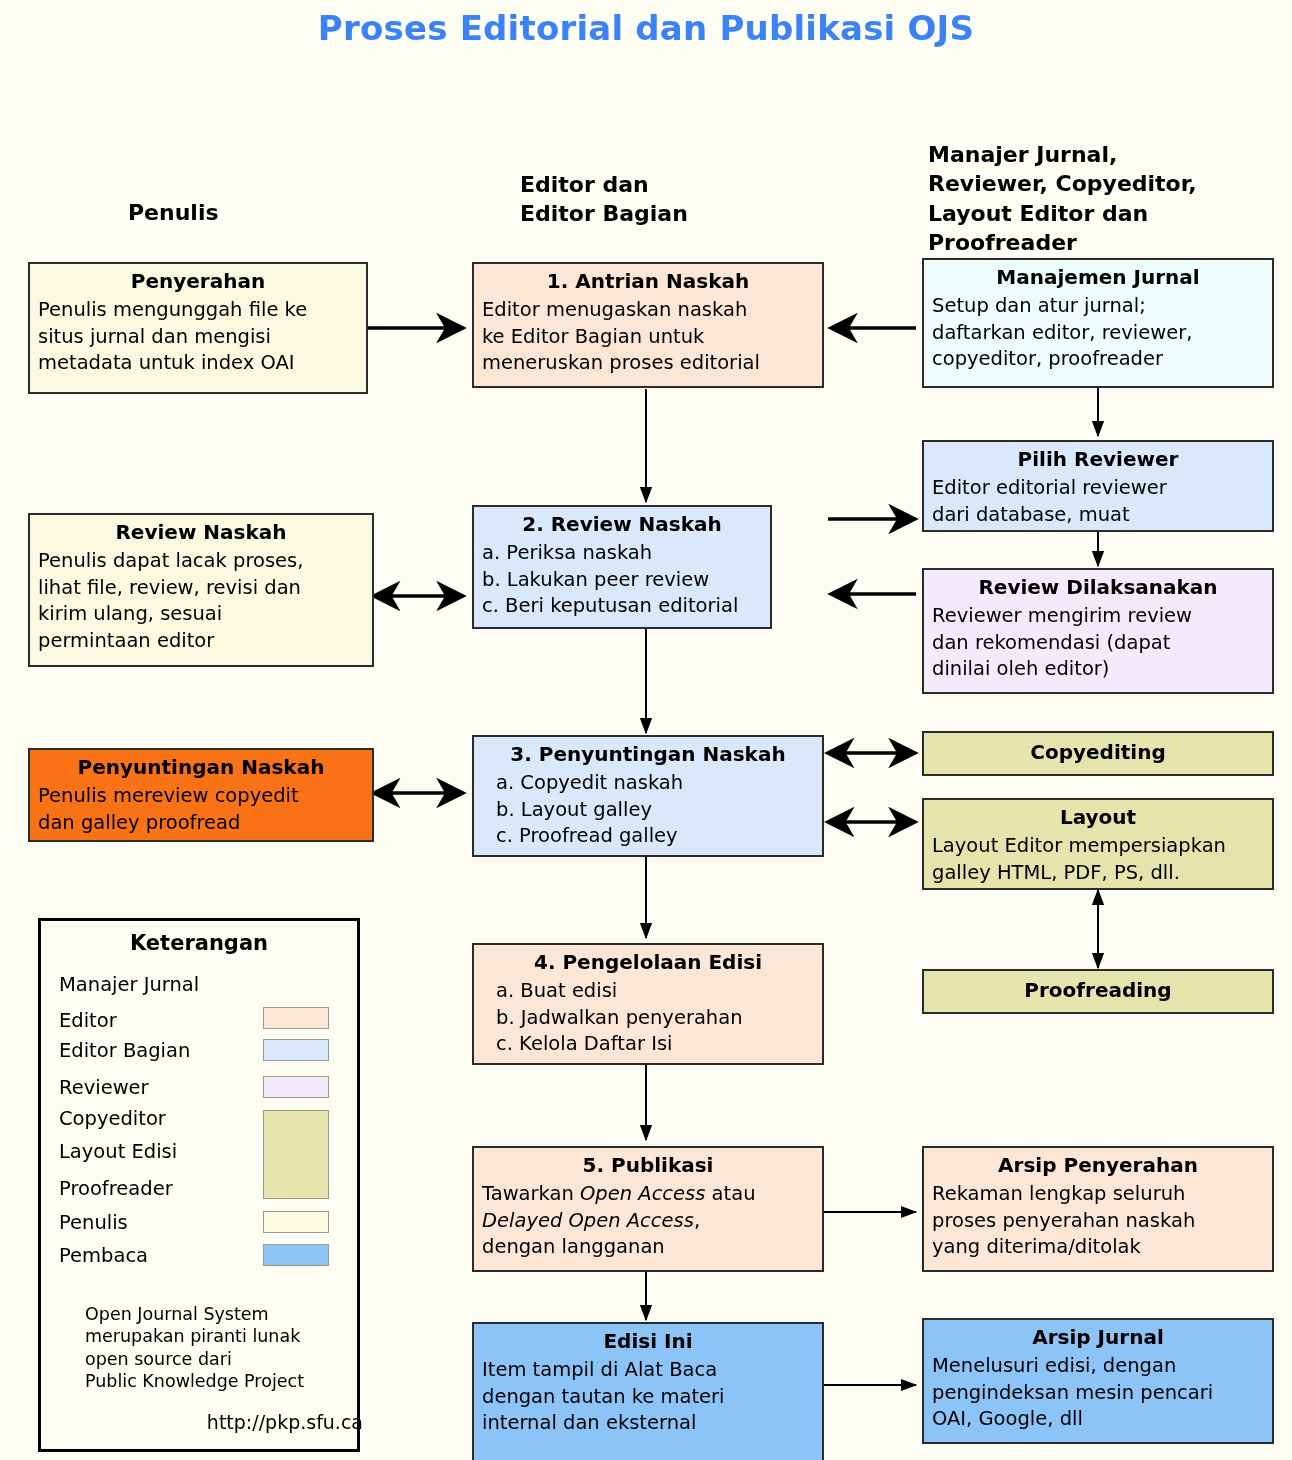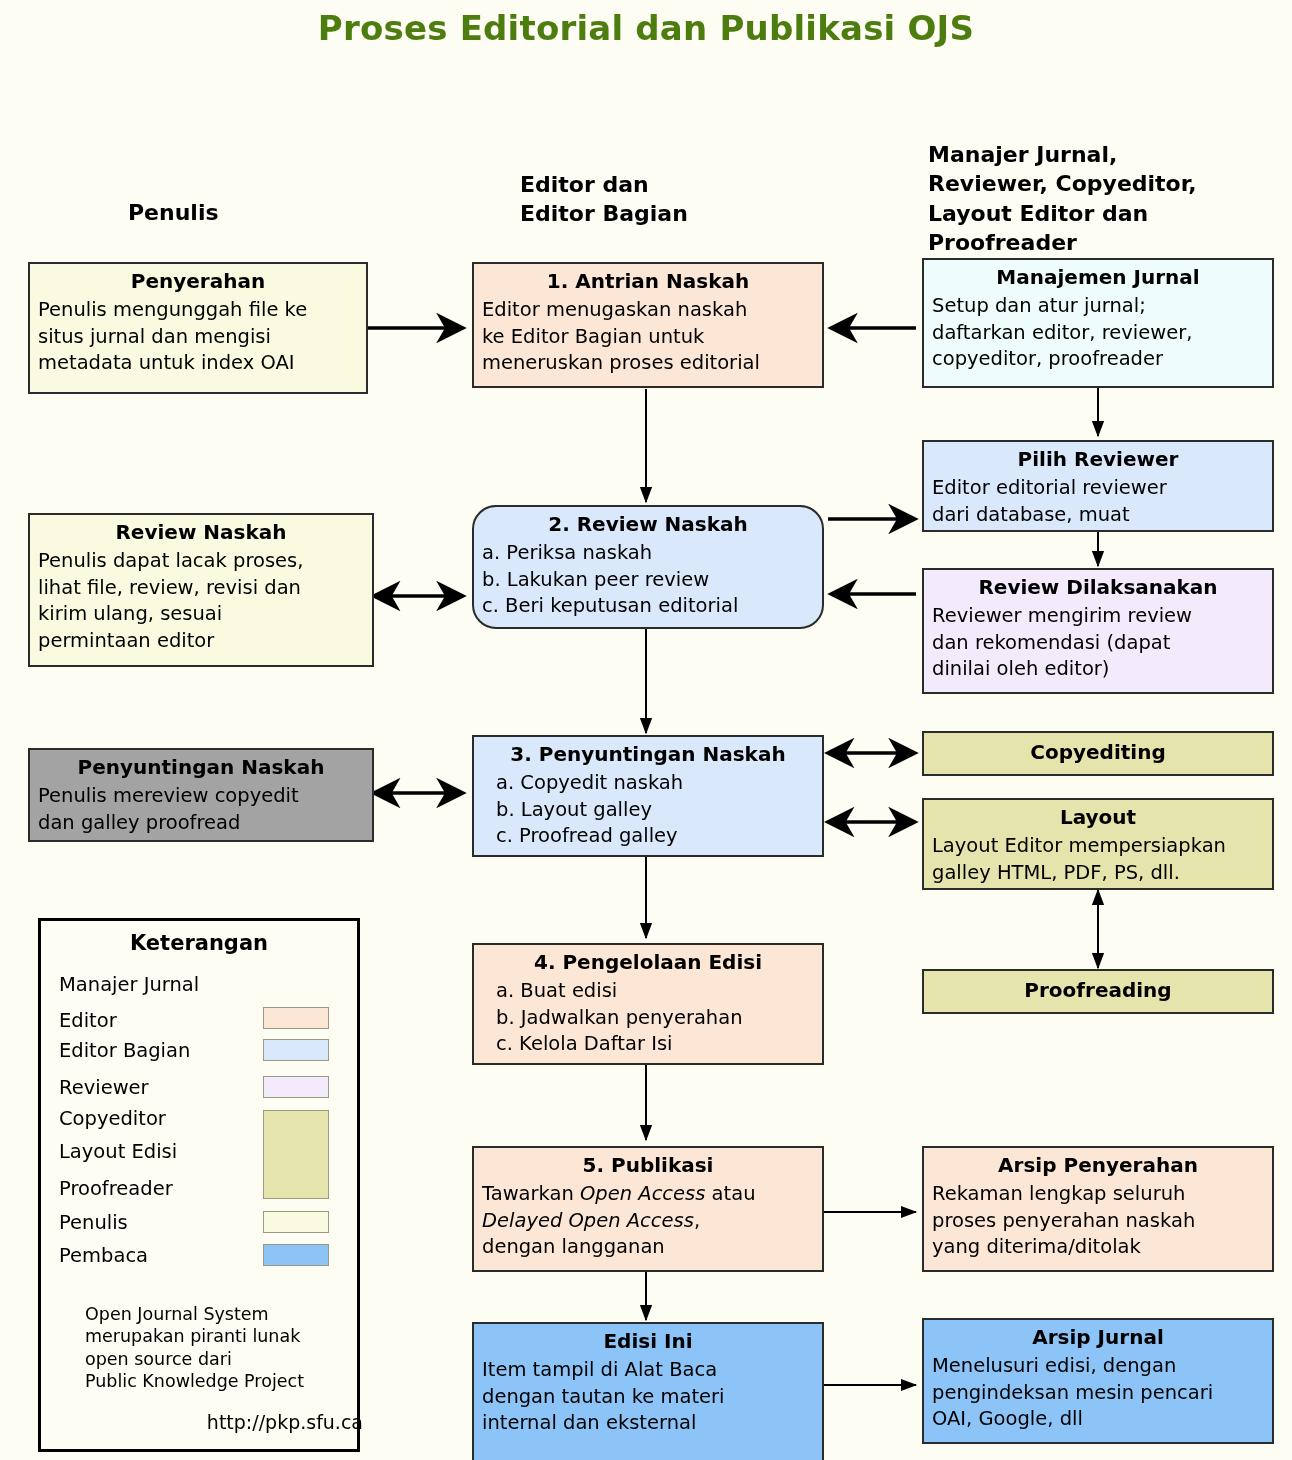--- a/index.html
+++ b/index.html
@@ -14,21 +14,21 @@
     height:1460px;
     background:#fdfdf3;
     overflow:hidden;
   }
   .ttl{
     position:absolute;
     left:0; top:8px; width:1292px;
     text-align:center;
     font-size:34px;
     font-weight:bold;
-    color:#4d7c0f;
+    color:#3b82f6;
     letter-spacing:0.2px;
   }
   .colhead{
     position:absolute;
     font-size:22px;
     font-weight:bold;
     color:#000;
     line-height:1.33;
     margin-top:48px;
   }
@@ -206,35 +206,35 @@
   </div>
 
   <div class="box" style="left:28px; top:513px; width:346px; height:154px; background:#fafae0;">
     <span class="bt">Review Naskah</span>
     <span class="bd">Penulis dapat lacak proses,</span>
     <span class="bd">lihat file, review, revisi dan</span>
     <span class="bd">kirim ulang, sesuai</span>
     <span class="bd">permintaan editor</span>
   </div>
 
-  <div class="box" style="left:472px; top:505px; width:352px; height:124px; background:#d9e8fb;border-radius:24px;">
+  <div class="box" style="left:472px; top:505px; width:300px; height:124px; background:#d9e8fb;">
     <span class="bt">2. Review Naskah</span>
     <span class="li">a. Periksa naskah</span>
     <span class="li">b. Lakukan peer review</span>
     <span class="li">c. Beri keputusan editorial</span>
   </div>
 
   <div class="box" style="left:922px; top:568px; width:352px; height:126px; background:#f3eafc;">
     <span class="bt">Review Dilaksanakan</span>
     <span class="bd">Reviewer mengirim review</span>
     <span class="bd">dan rekomendasi (dapat</span>
     <span class="bd">dinilai oleh editor)</span>
   </div>
 
-  <div class="box" style="left:28px; top:748px; width:346px; height:94px; background:#a3a3a3;">
+  <div class="box" style="left:28px; top:748px; width:346px; height:94px; background:#f97316;">
     <span class="bt">Penyuntingan Naskah</span>
     <span class="bd">Penulis mereview copyedit</span>
     <span class="bd">dan galley proofread</span>
   </div>
 
   <div class="box listind" style="left:472px; top:735px; width:352px; height:122px; background:#d9e8fb;">
     <span class="bt">3. Penyuntingan Naskah</span>
     <span class="li">a. Copyedit naskah</span>
     <span class="li">b. Layout galley</span>
     <span class="li">c. Proofread galley</span>

